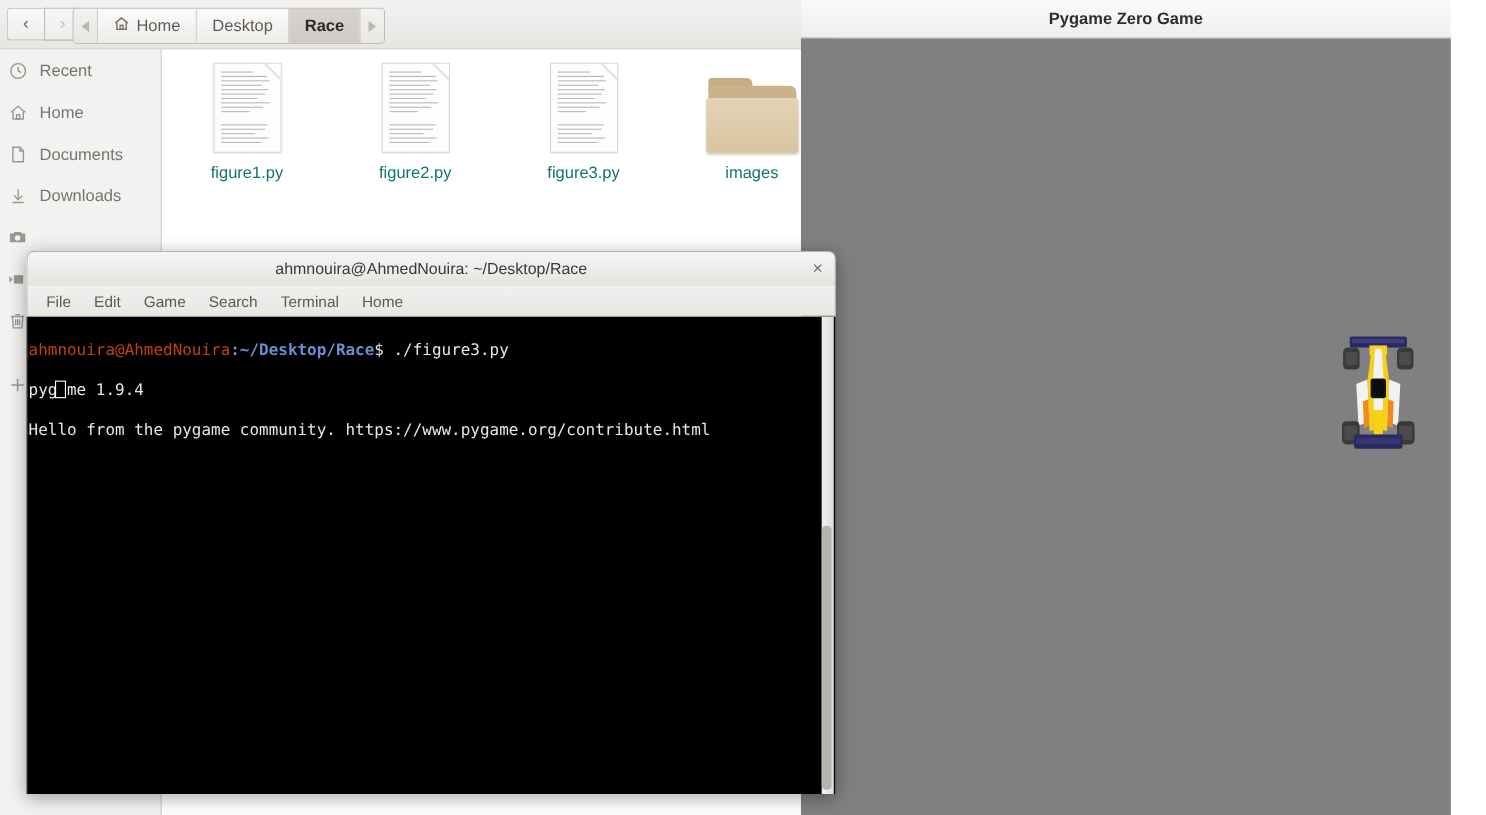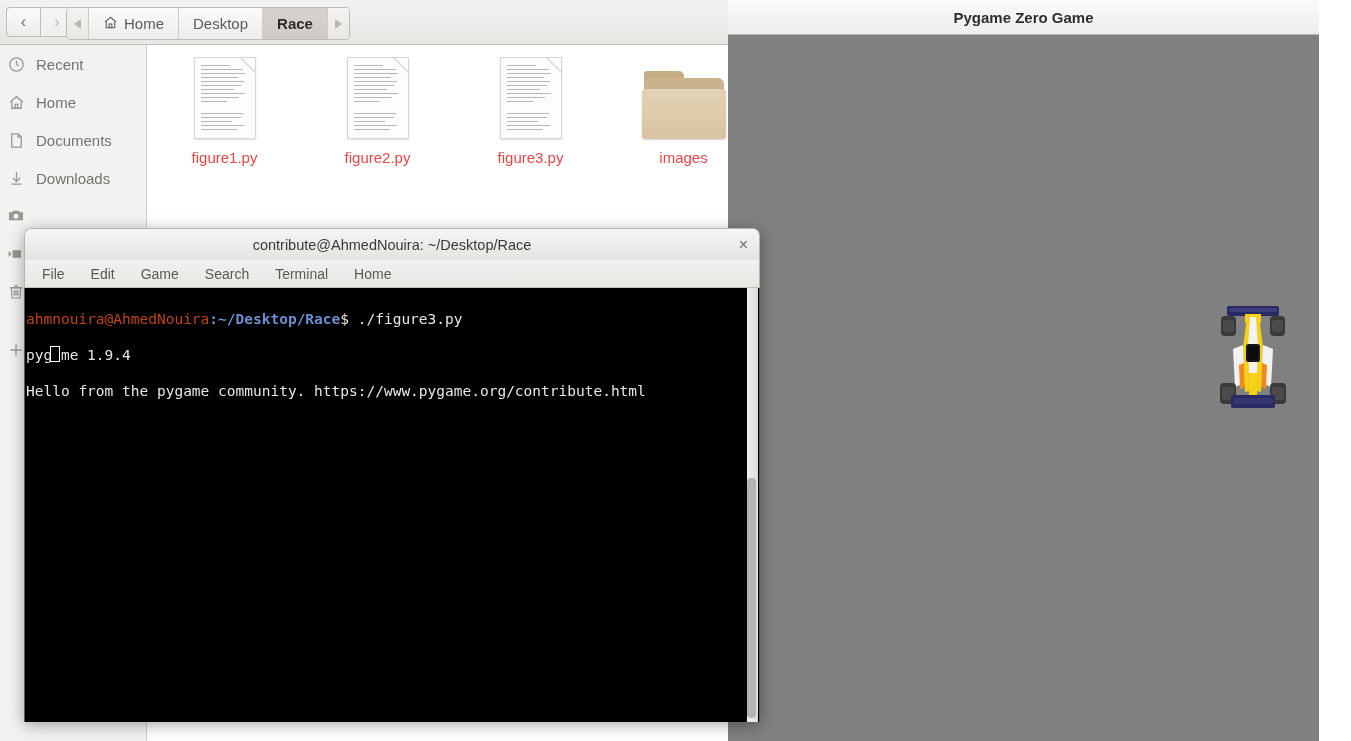--- a/index.html
+++ b/index.html
@@ -90,21 +90,21 @@
   }
   .folder-back{
     position:absolute;left:2px;top:7px;width:80px;height:20px;
     background:#c9b28c;border-radius:3px 6px 0 0;
   }
   .folder-front{
     position:absolute;left:0;top:18px;width:84px;height:50px;
     background:linear-gradient(to bottom,#e3d3b6,#d8c49f);
     border-radius:3px;box-shadow:0 1px 2px rgba(0,0,0,.18);
   }
-  .file-label{margin-top:10px;font-size:15px;color:#ef4444;}
+  .file-label{margin-top:10px;font-size:15px;color:#0f766e;}
 
   
   #terminal{
     left:24px;top:228px;width:736px;height:494px;
     border-radius:7px 7px 0 0;
     box-shadow:0 3px 16px rgba(0,0,0,.35);
     overflow:hidden;
   }
   #term-title{
     height:32px;width:100%;
@@ -117,21 +117,21 @@
   #term-title-text{font-size:14.5px;color:#3b3835;}
   #term-close{
     position:absolute;right:11px;top:50%;transform:translateY(-50%);
     font-size:16px;color:#6f6b67;line-height:1;
   }
   #term-menubar{
     height:28px;width:100%;
     background:linear-gradient(to bottom,#f2f0ee,#e9e7e4);
     border-left:1px solid #b5b2ad;border-right:1px solid #b5b2ad;
     border-bottom:1px solid #c6c3be;
-    box-sizing:border-box;display:flex;align-items:center;padding-left:8px;gap:8px;
+    box-sizing:border-box;display:flex;align-items:center;padding-left:8px;gap:3px;
   }
   .menu-item{font-size:14px;color:#5d5a56;padding:2px 9px;}
   #term-body{
     width:100%;height:434px;background:#000000;position:relative;
     border-left:1px solid #5a5a5a;border-right:1px solid #5a5a5a;
     box-sizing:border-box;overflow:hidden;
   }
   #term-text{
     position:absolute;left:1px;top:4px;
     font-family:"DejaVu Sans Mono","Liberation Mono",monospace;
@@ -413,21 +413,21 @@
       <rect x="55" y="84" width="12" height="13" rx="3" fill="#4b4b4b"></rect>
 
       <rect x="14" y="92" width="44" height="13" rx="2" fill="#2a2a63"></rect>
       <rect x="16" y="95" width="40" height="6" rx="1.5" fill="#353570"></rect>
     </svg>
   </div>
 </div>
 
 <div class="abs" id="terminal">
   <div id="term-title">
-    <span id="term-title-text">contribute@AhmedNouira: ~/Desktop/Race</span>
+    <span id="term-title-text">ahmnouira@AhmedNouira: ~/Desktop/Race</span>
     <span id="term-close">×</span>
   </div>
 
   <div id="term-menubar">
     <span class="menu-item">File</span>
     <span class="menu-item">Edit</span>
     <span class="menu-item">Game</span>
     <span class="menu-item">Search</span>
     <span class="menu-item">Terminal</span>
     <span class="menu-item">Home</span>

